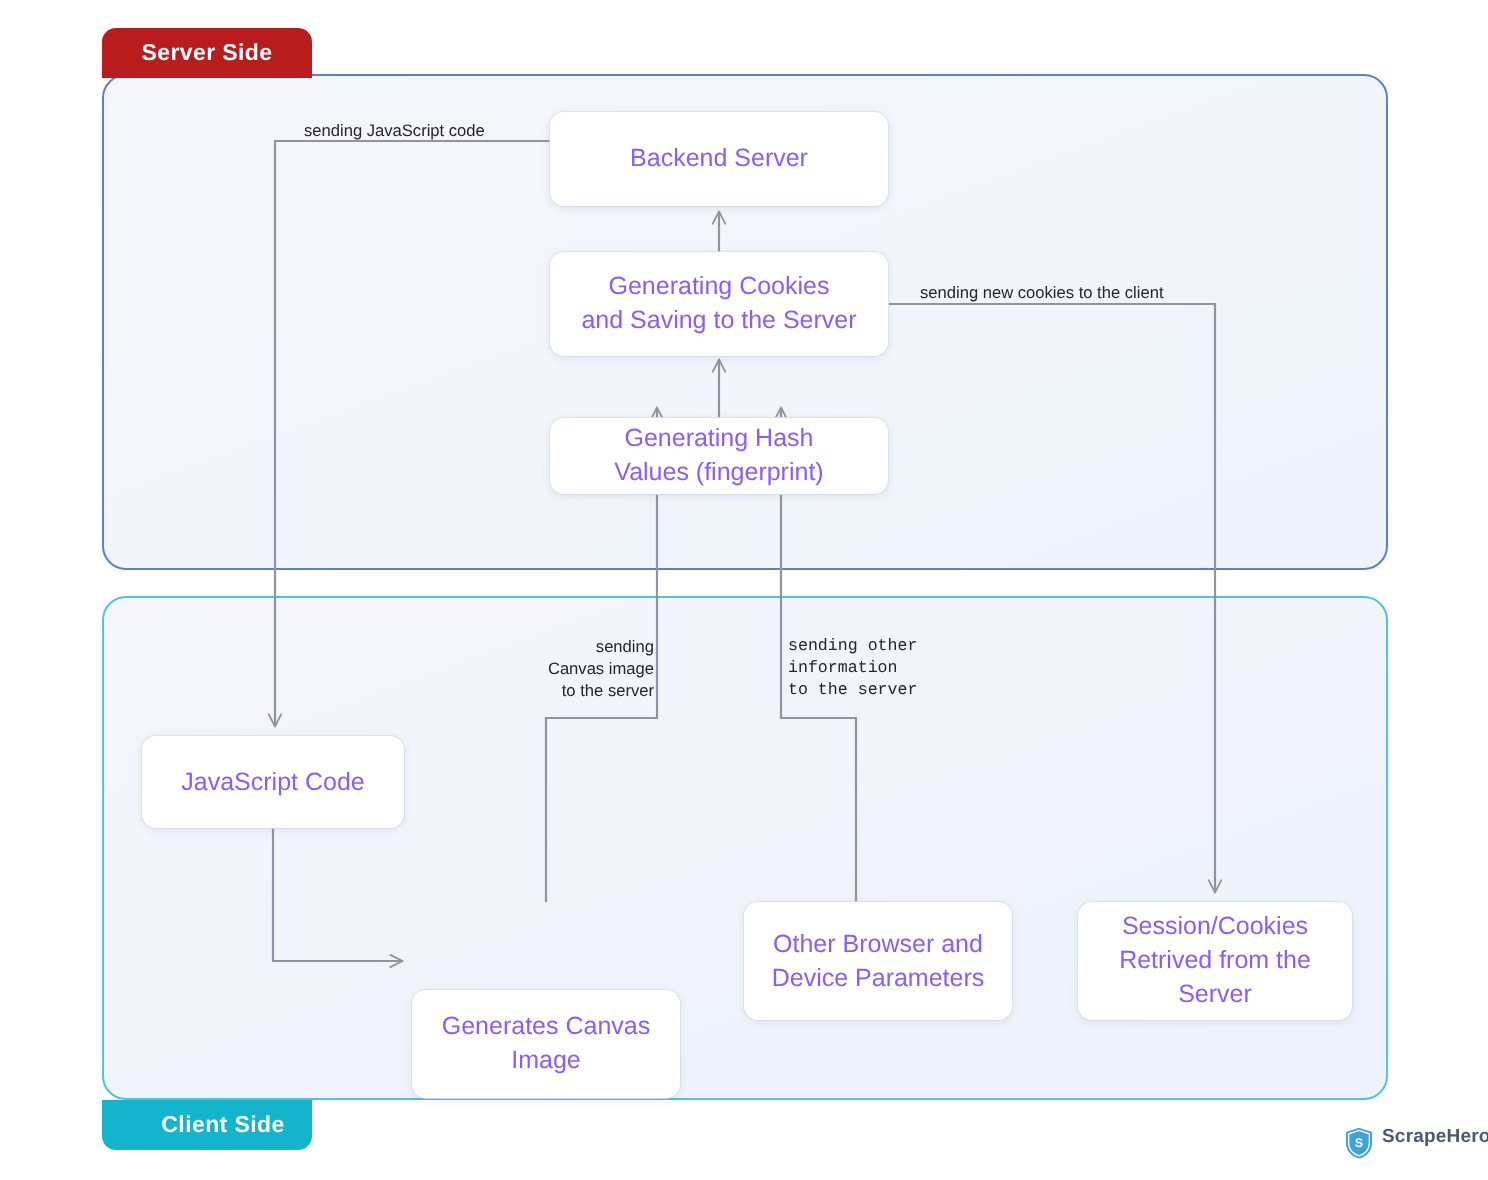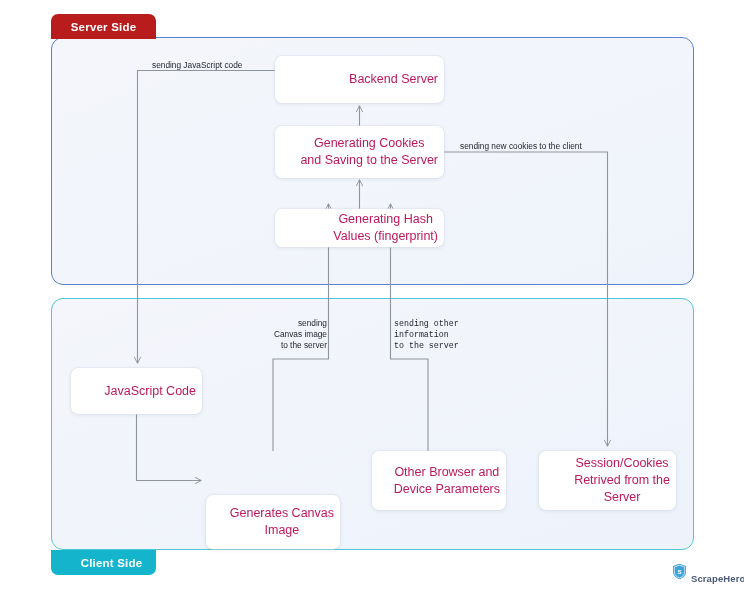--- a/index.html
+++ b/index.html
@@ -77,23 +77,23 @@
 
   
   .node {
     position: absolute;
     box-sizing: border-box;
     background: #ffffff;
     border-radius: 7px;
     box-shadow: 0 1px 4px rgba(40,60,110,0.10), 0 0 0 0.5px rgba(225,230,240,0.9);
     display: flex;
     align-items: center;
-    justify-content: flex-end;
+    justify-content: center;
     text-align: center;
-    color: #be185d;
+    color: #8b5cf6;
     font-size: 12.5px;
     line-height: 1.35;
     padding: 4px 6px;
     z-index: 5;
   }
 
   #node-backend        { left: 275px; top: 56px;  width: 169px; height: 47px; }
   #node-cookies        { left: 275px; top: 126px; width: 169px; height: 52px; }
   #node-hash           { left: 275px; top: 209px; width: 169px; height: 38px; }
   #node-jscode         { left: 71px;  top: 368px; width: 131px; height: 46px; }
@@ -117,21 +117,21 @@
 
   
   #wires { position: absolute; left: 0; top: 0; width: 744px; height: 590px; z-index: 2; }
 
   
   #footer-logo {
     position: absolute;
     left: 672px;
     top: 563px;
     display: flex;
-    align-items: flex-end;
+    align-items: flex-start;
     gap: 4px;
   }
   #footer-logo .logo-text {
     font-size: 9.5px;
     font-weight: bold;
     color: #4a5a73;
     letter-spacing: .1px;
   }
 </style>
 </head>

